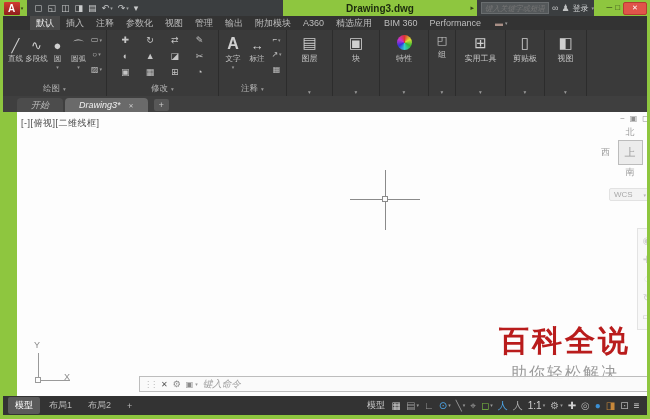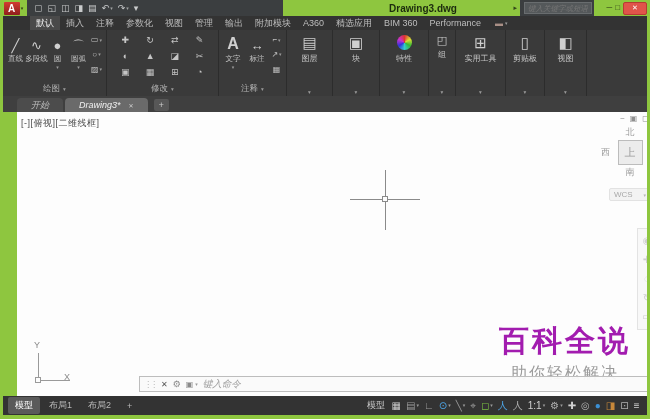--- a/index.html
+++ b/index.html
@@ -7,21 +7,21 @@
        font-family:"Liberation Sans","DejaVu Sans",sans-serif;-webkit-font-smoothing:antialiased;}
   
   .titlebar{position:absolute;left:0;top:0;right:0;height:16px;display:flex;align-items:stretch;}
   .logo-seg{width:27px;display:flex;align-items:center;justify-content:center;gap:1px;background:#8ec63f;}
   .logo{width:16px;height:13px;background:linear-gradient(#d23a31,#8f1f1c);color:#fff;font-weight:bold;
         font-size:10px;display:flex;align-items:center;justify-content:center;border-radius:1px;}
   .logo-caret{font-size:5px;color:#2f3d15;}
   .qat{width:256px;background:#3b3e40;display:flex;align-items:center;gap:5px;padding:0 7px;box-sizing:border-box;}
   .qat-ic{color:#c9cbcc;font-size:9px;display:flex;align-items:center;gap:1px;line-height:1;}
   .qat-ic .scaret{font-size:5px;color:#9fa1a2;}
-  .title-seg{width:194px;display:flex;align-items:center;justify-content:center;position:relative;background:#8ec63f;margin-left:43px;}
+  .title-seg{width:194px;display:flex;align-items:center;justify-content:center;position:relative;background:#8ec63f;}
   .ttext{font-size:10px;color:#1c2b0e;font-weight:bold;}
   .tarrow{position:absolute;right:3px;font-size:7px;color:#33451a;}
   .search-seg{flex:1;background:#3b3e40;display:flex;align-items:center;gap:3px;padding:0 4px;min-width:0;}
   .search-input{width:60px;height:10px;background:#54585a;border:1px solid #696d6f;color:#b5b5b5;
         font-size:7.5px;font-style:italic;padding:0 3px;outline:none;}
   .ti{color:#c0c2c3;font-size:9px;line-height:1;}
   .ti-small{font-size:5px;color:#9fa1a2;}
   .signin{color:#cfd1d2;font-size:8px;white-space:nowrap;}
   .xchg{width:9px;height:9px;background:#2f6fb2;color:#fff;font-size:6px;display:flex;align-items:center;justify-content:center;border-radius:1px;}
   .helpq{width:9px;height:9px;border:1px solid #9fa1a2;border-radius:50%;color:#c9cbcc;font-size:6px;
@@ -427,21 +427,21 @@
 
   <div class="ucs">
     <span class="ucs-y">Y</span>
     <div class="ucs-v"></div>
     <div class="ucs-h"></div>
     <span class="ucs-x">X</span>
     <div class="ucs-o"></div>
   </div>
 
   <div class="watermark">
-    <div class="wm-title" style="color: #a21caf;">百科全说</div>
+    <div class="wm-title" style="color: #b91c1c;">百科全说</div>
     <div class="wm-sub">助你轻松解决</div>
   </div>
 
   <div class="cmdbar">
     <span class="cmd-handle">⋮⋮</span>
     <span class="cmd-close">✕</span>
     <span class="cmd-wrench">⚙</span>
     <span class="cmd-ic">
         <span>▣</span>
         <span class="scaret">▾</span>

